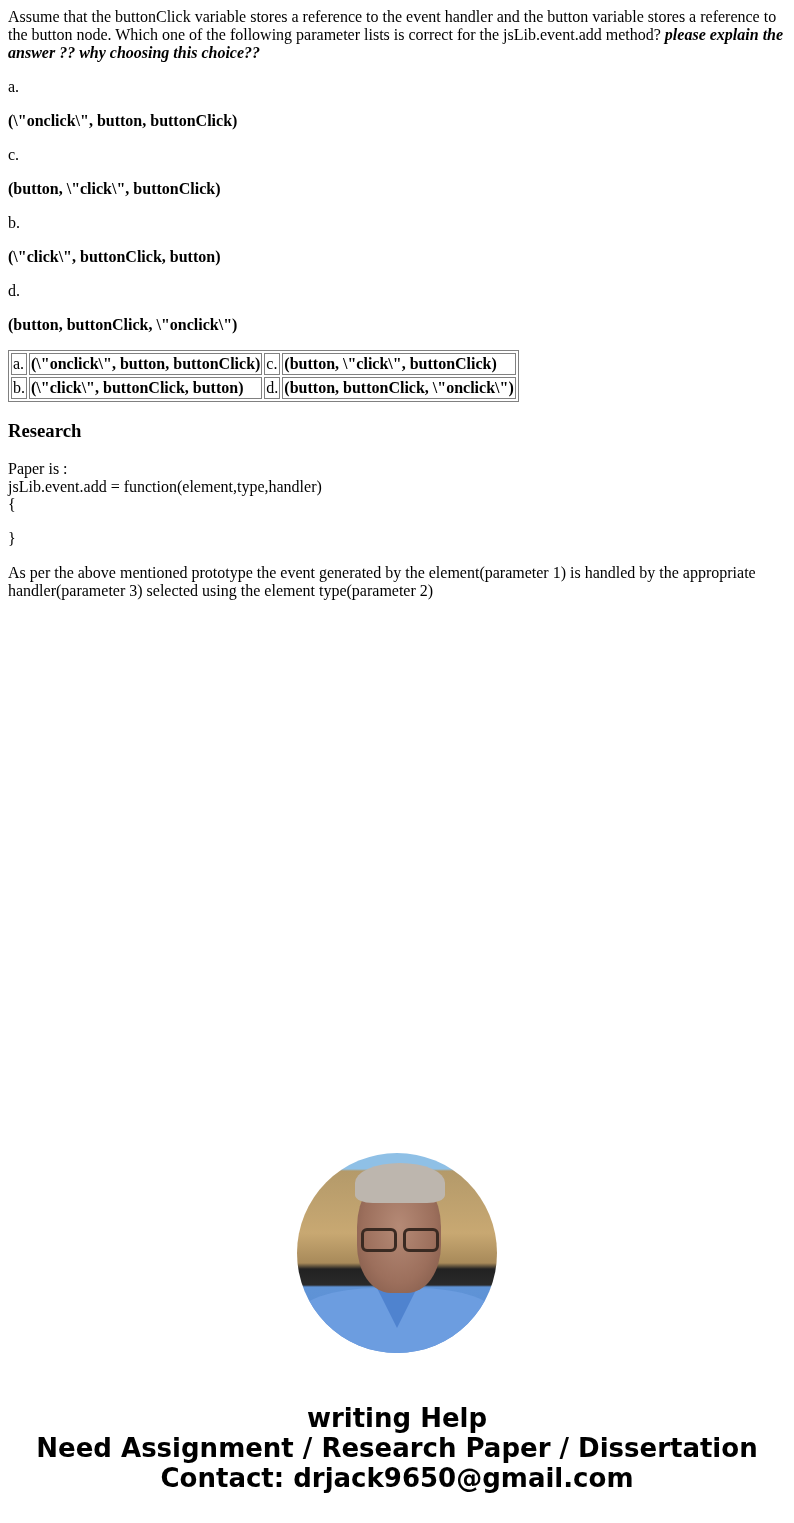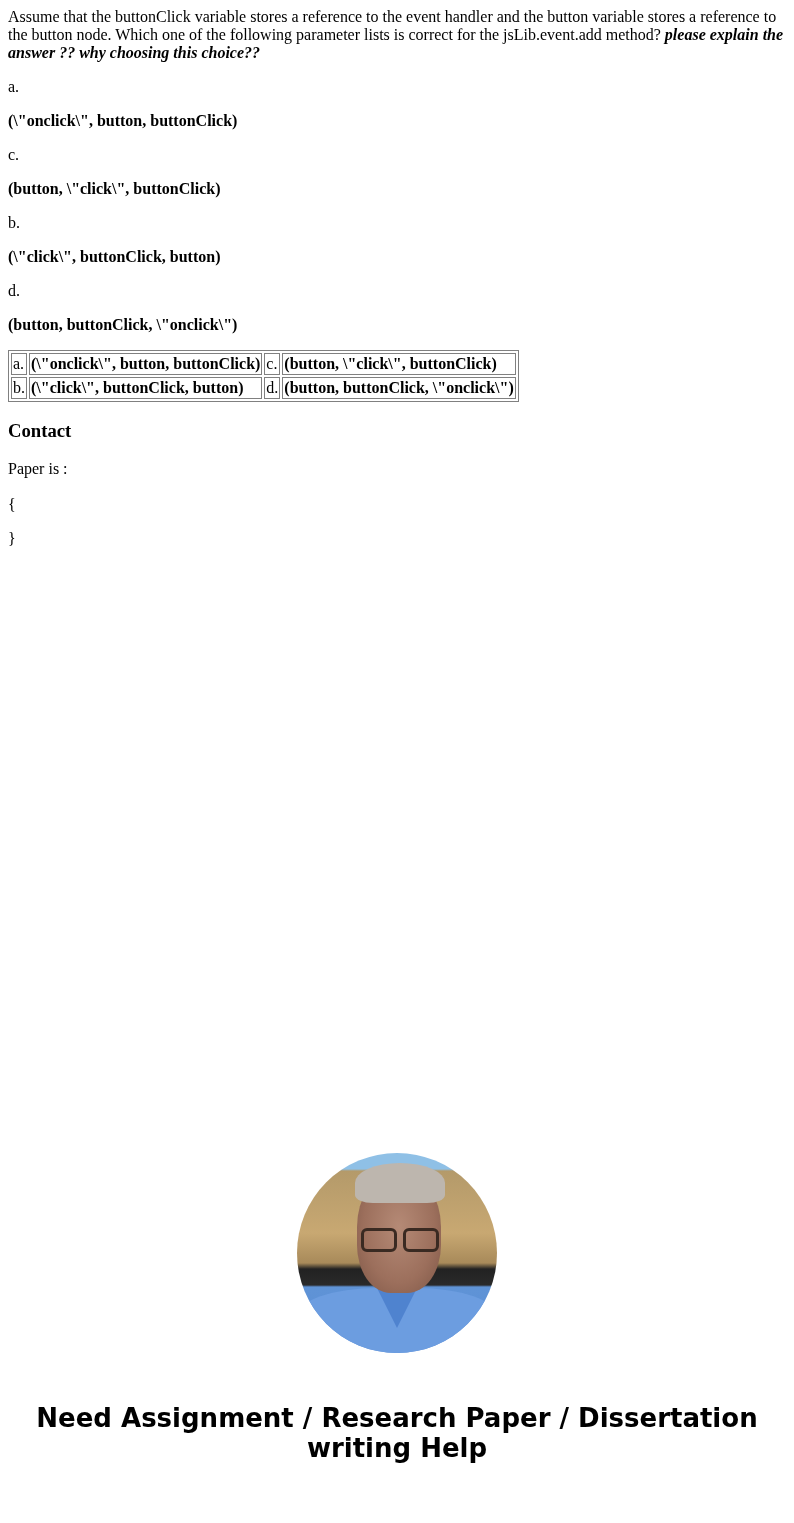--- a/index.html
+++ b/index.html
@@ -114,37 +114,39 @@
     </tr>
     <tr>
       <td>b.</td>
       <td class="val">(\"click\", buttonClick, button)</td>
       <td>d.</td>
       <td class="val">(button, buttonClick, \"onclick\")</td>
     </tr>
   </tbody>
     </table>
 
-  <h3 class="sol-title">Contact</h3>
+  <h3 class="sol-title">Research</h3>
 
   <div class="sol-block">
     <p>
       <span>Paper is :</span><br>
-      <br>
+      <span>jsLib.event.add = function(element,type,handler)</span><br>
       <span>{</span>
     </p>
     <p>}</p>
+    <p>As per the above mentioned prototype the event generated by the element(parameter 1) is handled by the appropriate handler(parameter 3) selected using the element type(parameter 2)</p>
   </div>
 </div>
 
 <div class="avatar">
   <div class="shirt"></div>
   <div class="collar"></div>
   <div class="face"></div>
   <div class="hair"></div>
   <div class="glasses-l"></div>
   <div class="glasses-r"></div>
 </div>
 
 <div class="promo">
+  <div>writing Help</div>
   <div>Need Assignment / Research Paper / Dissertation</div>
-  <div>writing Help</div>
+  <div>Contact: drjack9650@gmail.com</div>
 </div>
 
 </body></html>

